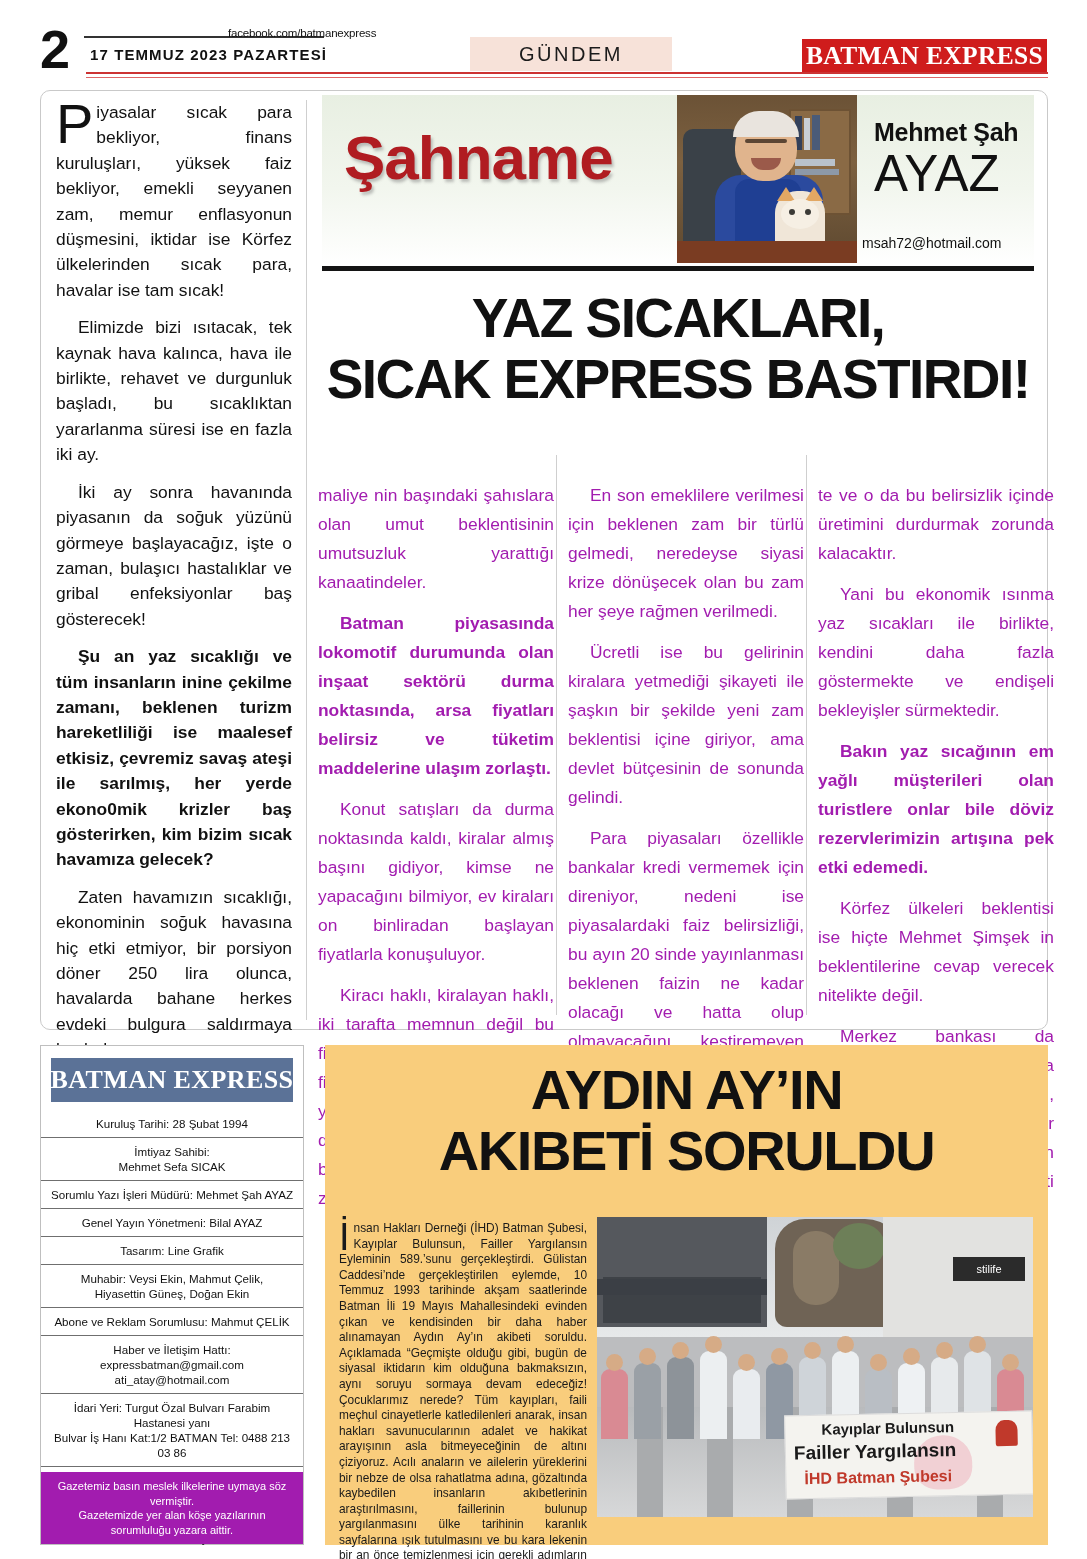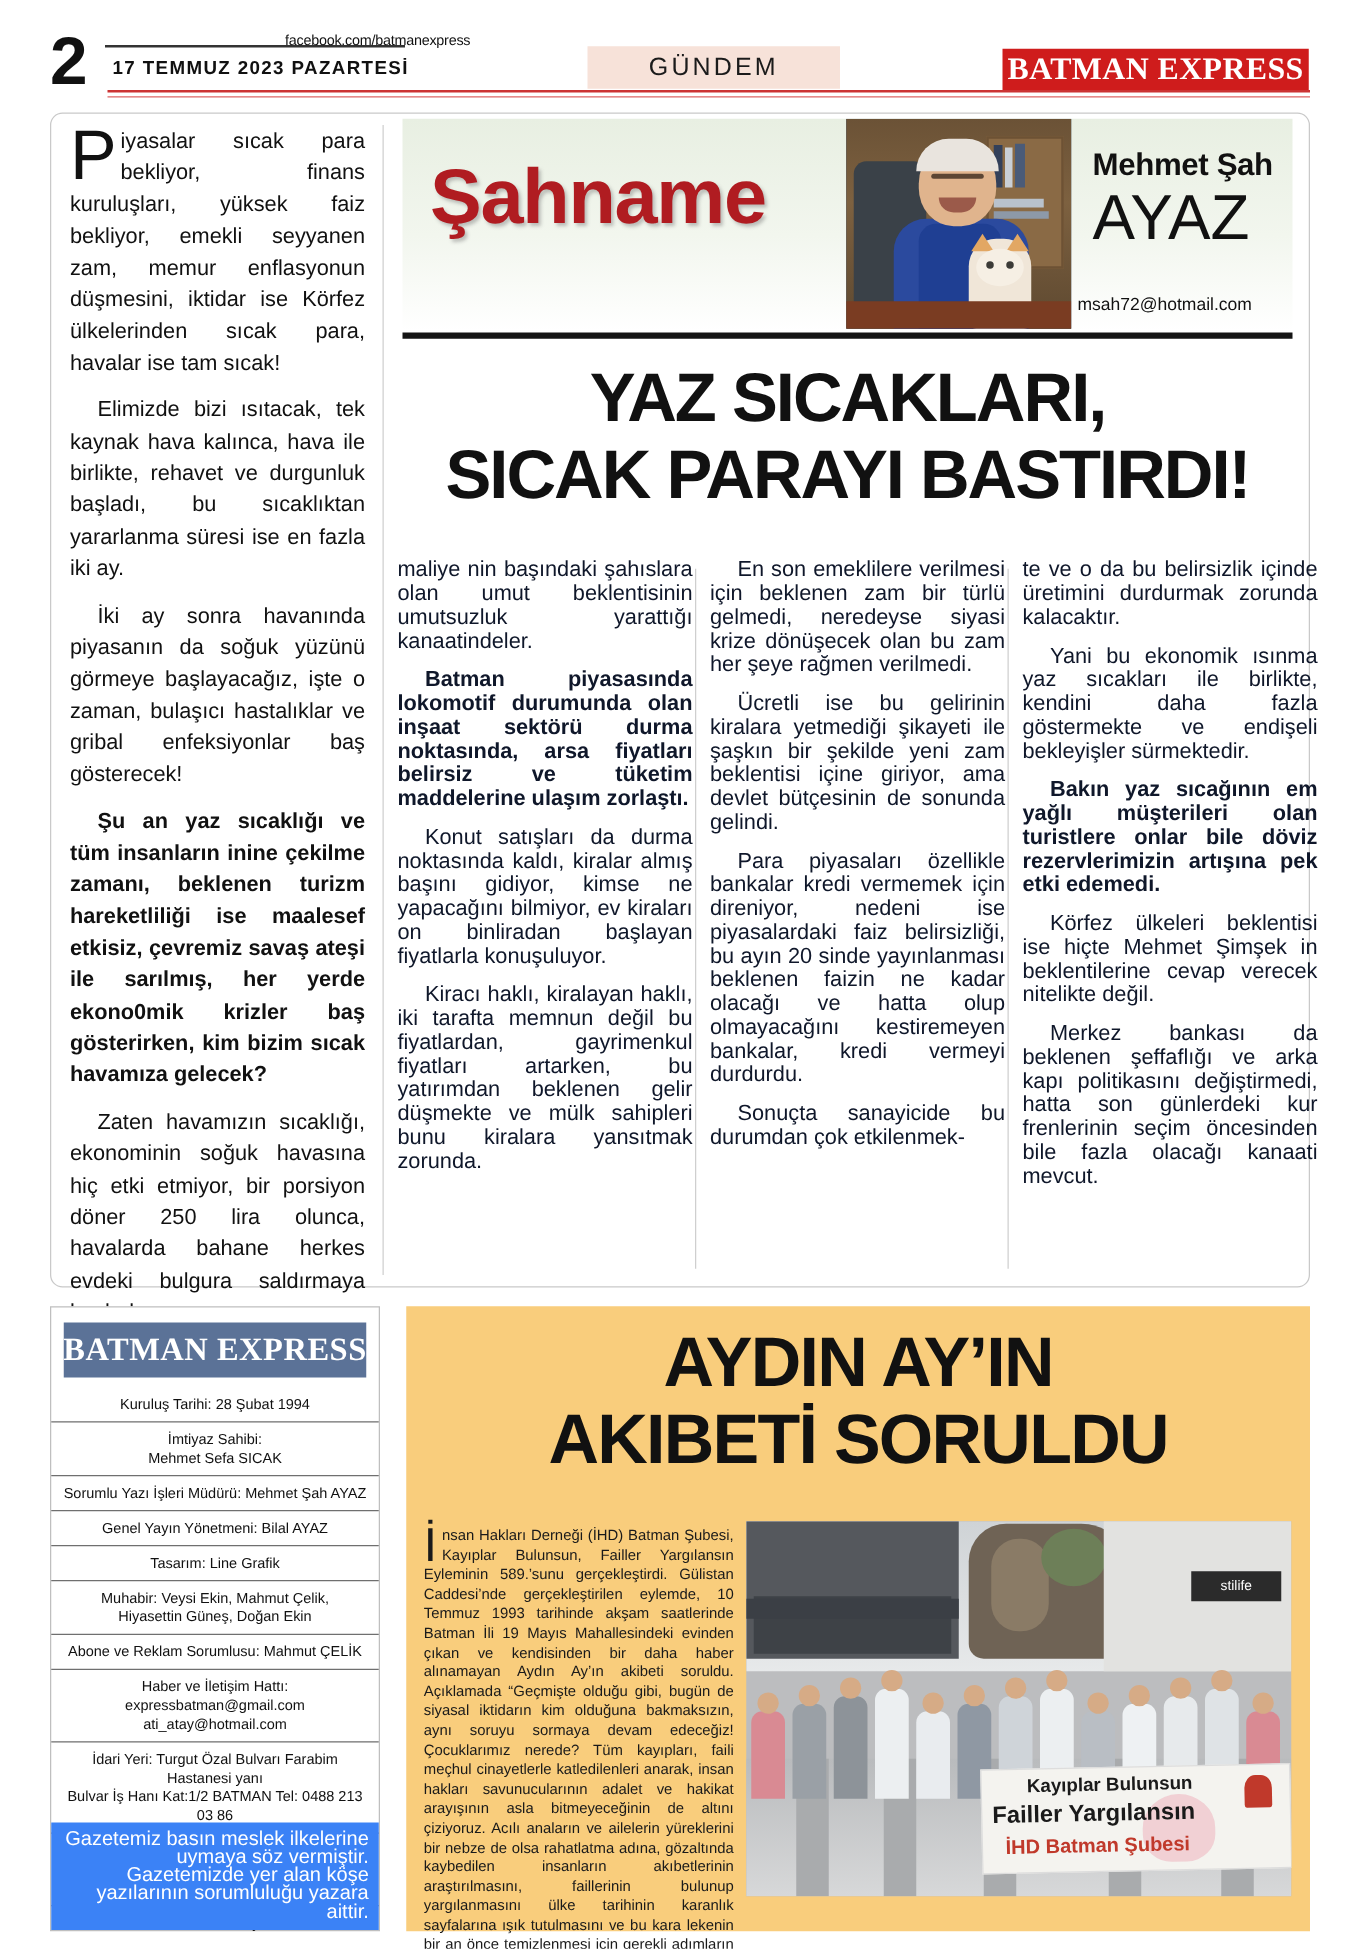--- a/index.html
+++ b/index.html
@@ -131,22 +131,22 @@
   .dropcap-p::first-letter {
     float:left; font-size:56px; line-height:44px; font-weight:400;
     padding:2px 3px 0 0; color:#111;
   }
   .divider-v {
     position:absolute; top:100px; width:1px; height:920px; background:#cfcfcf;
   }
 
   
   .bcol {
-    position:absolute; top:446px; width:236px;
-    font-size:17.4px; line-height:19px; color:#0f172a; text-align:justify;
+    position:absolute; top:481px; width:236px;
+    font-size:17.4px; line-height:29px; color:#a21caf; text-align:justify;
   }
   .bcol p { margin-bottom:12px; text-indent:22px; }
   .bcol p.bold { font-weight:700; }
   .bcol p.noind { text-indent:0; }
 
   
   .imprint {
     position:absolute; left:40px; top:1045px; width:264px; height:500px;
     border:1px solid #bfbfbf; background:#fff; padding:0;
   }
@@ -159,22 +159,22 @@
     font-size:26px; letter-spacing:0.4px; white-space:nowrap;
   }
   .imp-row {
     padding:6px 8px; text-align:center;
     font-size:11.6px; line-height:15px; color:#111;
     border-top:1px solid #6f6f6f;
   }
   .imp-row.first { border-top:none; }
   .imp-note {
     position:absolute; left:0; bottom:0; width:100%;
-    background:#3b82f6; color:#fff; font-size:16px; line-height:14.5px;
-    text-align:right; padding:7px 8px;
+    background:#a21caf; color:#fff; font-size:11px; line-height:14.5px;
+    text-align:center; padding:7px 8px;
   }
 
   .bottom-article {
     position:absolute; left:325px; top:1045px; width:723px; height:500px;
     background:#f9cd7c;
   }
   .ba-head {
     padding:14px 16px 0 16px; text-align:center;
     font-weight:700; font-size:56px; line-height:61px; color:#111;
     letter-spacing:-1.4px;
@@ -271,21 +271,21 @@
     <div class="banner-name">
       <div class="first">Mehmet Şah</div>
       <div class="last">AYAZ</div>
     </div>
     <div class="banner-mail">msah72@hotmail.com</div>
   </div>
   <div class="banner-rule"></div>
 
   <div class="head-main">
     <div>YAZ SICAKLARI,</div>
-    <div>SICAK PARAYI BASTIRDI!</div>
+    <div>SICAK EXPRESS BASTIRDI!</div>
   </div>
 
   <div class="col-left" id="introCol">
       <p class=" dropcap-p">Piyasalar sıcak para bekliyor, finans kuruluşları, yüksek faiz bekliyor, emekli seyyanen zam, memur enflasyonun düşmesini, iktidar ise Körfez ülkelerinden sıcak para, havalar ise tam sıcak!</p>
       <p>Elimizde bizi ısıtacak, tek kaynak hava kalınca, hava ile birlikte, rehavet ve durgunluk başladı, bu sıcaklıktan yararlanma süresi ise en fazla iki ay.</p>
       <p>İki ay sonra havanında piyasanın da soğuk yüzünü görmeye başlayacağız, işte o zaman, bulaşıcı hastalıklar ve gribal enfeksiyonlar baş gösterecek!</p>
       <p class="bold">Şu an yaz sıcaklığı ve tüm insanların inine çekilme zamanı, beklenen turizm hareketliliği ise maalesef etkisiz, çevremiz savaş ateşi ile sarılmış, her yerde ekono0mik krizler baş gösterirken, kim bizim sıcak havamıza gelecek?</p>
       <p>Zaten havamızın sıcaklığı, ekonominin soğuk havasına hiç etki etmiyor, bir porsiyon döner 250 lira olunca, havalarda bahane herkes evdeki bulgura saldırmaya başladı.</p>
       <p>Ekonomistler bu sıcak havadan ve bu beklenen sıcak paradan pek umutlu değil, hatta merkez bankası ve</p>
     </div>

